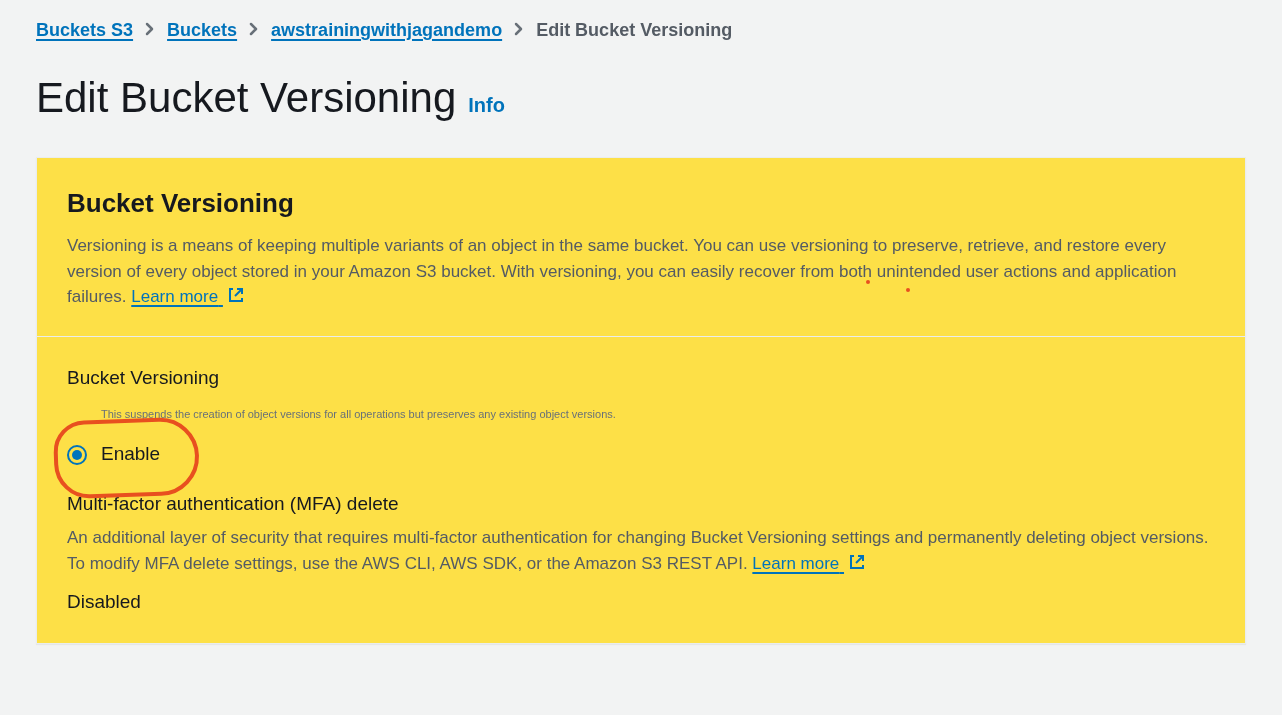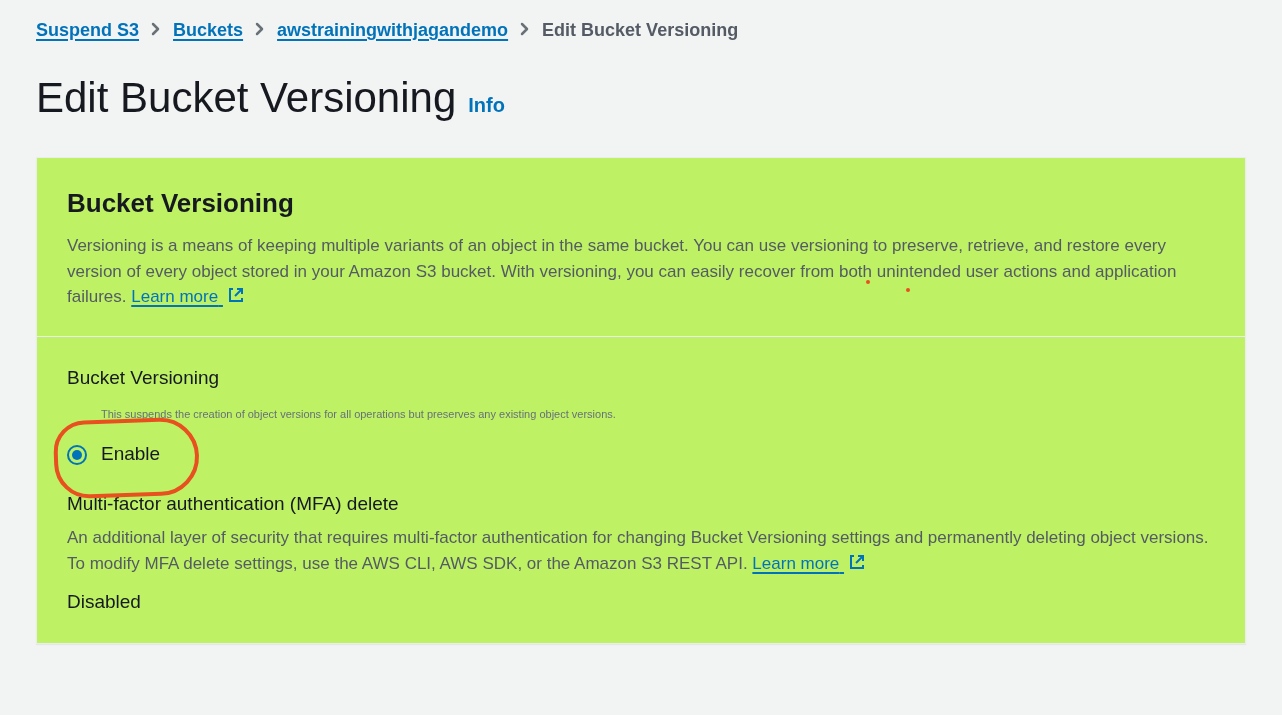--- a/index.html
+++ b/index.html
@@ -51,21 +51,21 @@
       line-height: 1.1;
     }
     .info-link {
       color: #0073bb;
       font-size: 20px;
       font-weight: 700;
       cursor: pointer;
     }
     .card {
       margin: 0 36px;
-      background: #bef264;
+      background: #fde047;
       border: 1px solid #eaeded;
       box-shadow: 0 1px 1px rgba(0,0,0,0.05);
     }
     .card-section {
       padding: 30px 30px 26px 30px;
     }
     .card-section.header-sec {
       border-bottom: 1px solid #eaeded;
     }
     .section-title {
@@ -181,21 +181,21 @@
       height: 4px;
       background: #e8501f;
       border-radius: 50%;
       position: absolute;
     }
   </style>
 </head>
 <body>
 
 <nav class="breadcrumb">
-  <a>Suspend S3</a>
+  <a>Buckets S3</a>
   <span class="chevron">
     <svg width="10" height="14" viewBox="0 0 10 14">
         <path d="M2 2 L7 7 L2 12" stroke="#687078" stroke-width="2.5" fill="none" stroke-linecap="round" stroke-linejoin="round"></path>
       </svg>
   </span>
   <a>Buckets</a>
   <span class="chevron">
     <svg width="10" height="14" viewBox="0 0 10 14">
         <path d="M2 2 L7 7 L2 12" stroke="#687078" stroke-width="2.5" fill="none" stroke-linecap="round" stroke-linejoin="round"></path>
       </svg>

